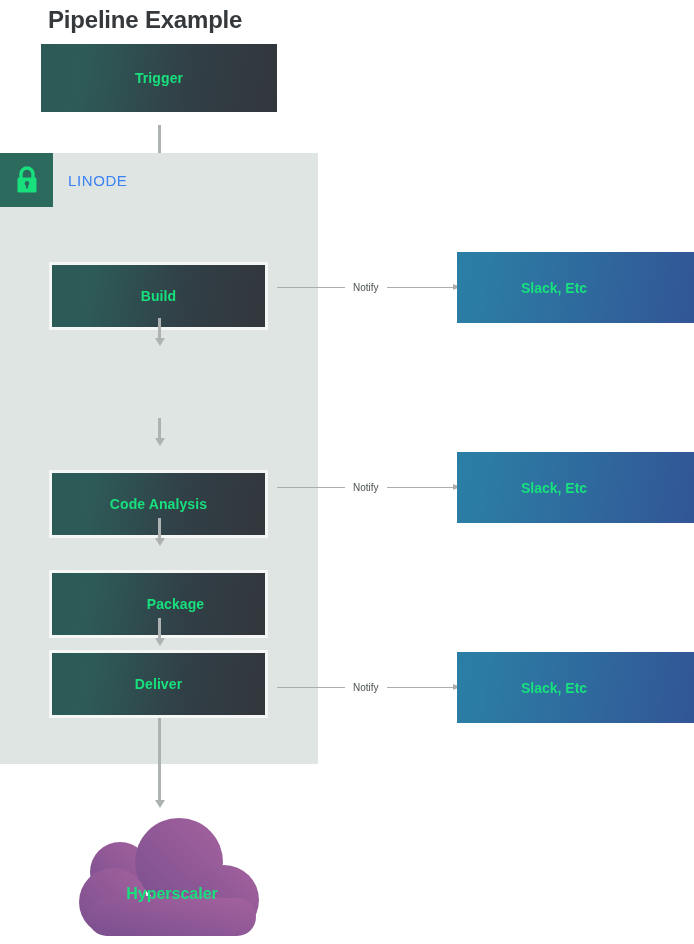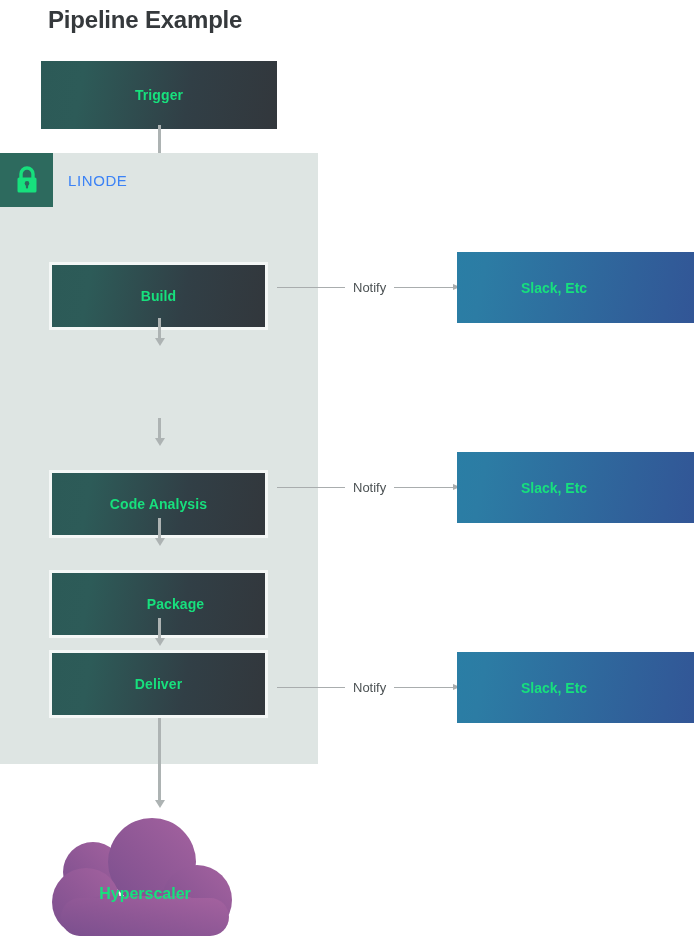--- a/index.html
+++ b/index.html
@@ -80,21 +80,21 @@
   .stage-box .stage-label {
     font-size: 14px;
     font-weight: bold;
     color: #17e07d;
     letter-spacing: 0.1px;
     white-space: nowrap;
   }
 
   .stage-trigger {
     left: 41px;
-    top: 61px;
+    top: 44px;
     width: 236px;
     height: 68px;
   }
 
   .stage-inner {
     left: 49px;
     width: 219px;
     height: 68px;
     border: 3px solid #f4f7f6;
   }
@@ -138,21 +138,21 @@
   .notify-link-1 { top: 277px; }
   .notify-link-2 { top: 477px; }
   .notify-link-3 { top: 677px; }
   .notify-line-left {
     width: 68px;
     height: 1px;
     background: #a9adae;
     flex: none;
   }
   .notify-text {
-    font-size: 13px;
+    font-size: 10px;
     color: #4c5254;
     padding: 0 8px;
     white-space: nowrap;
     flex: none;
   }
   .notify-arrow {
     position: relative;
     flex: 1;
     height: 1px;
     background: #a9adae;
@@ -185,21 +185,21 @@
   .flow-trigger-build { left: 158px; top: 125px; height: 115px; }
   .flow-b-r  { left: 158px; top: 318px; height: 21px; }
   .flow-r-c  { left: 158px; top: 418px; height: 21px; }
   .flow-c-p  { left: 158px; top: 518px; height: 21px; }
   .flow-p-d  { left: 158px; top: 618px; height: 21px; }
   .flow-deliver-cloud { left: 158px; top: 718px; height: 83px; }
 
   
   .cloud {
     position: absolute;
-    left: 45px;
+    left: 72px;
     top: 818px;
     width: 200px;
     height: 126px;
   }
   .cloud svg { display: block; }
   .cloud-label {
     position: absolute;
     left: 0;
     top: 0;
     width: 200px;

